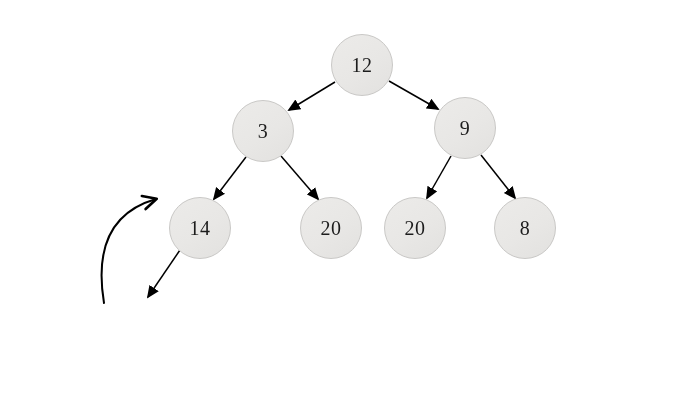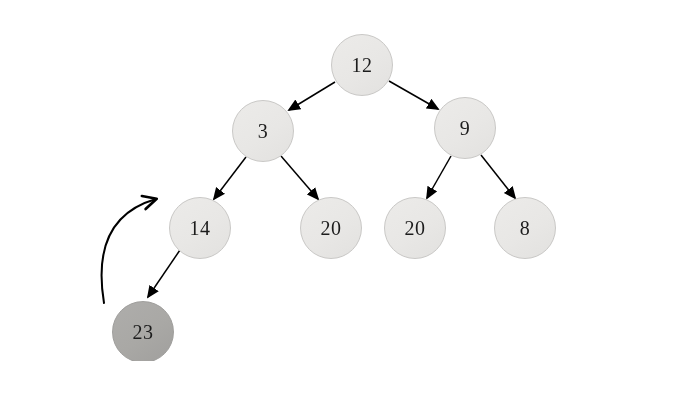--- a/index.html
+++ b/index.html
@@ -86,17 +86,14 @@
   </div>
   <div class="node node-light" style="left:300px; top:197px;">
     <span>20</span>
   </div>
   <div class="node node-light" style="left:384px; top:197px;">
     <span>20</span>
   </div>
   <div class="node node-light" style="left:494px; top:197px;">
     <span>8</span>
   </div>
-  <div class="node node-dark" style="left:112px; top:301px;">
-    <span>23</span>
-  </div>
 
 </div>
 
 </body></html>

